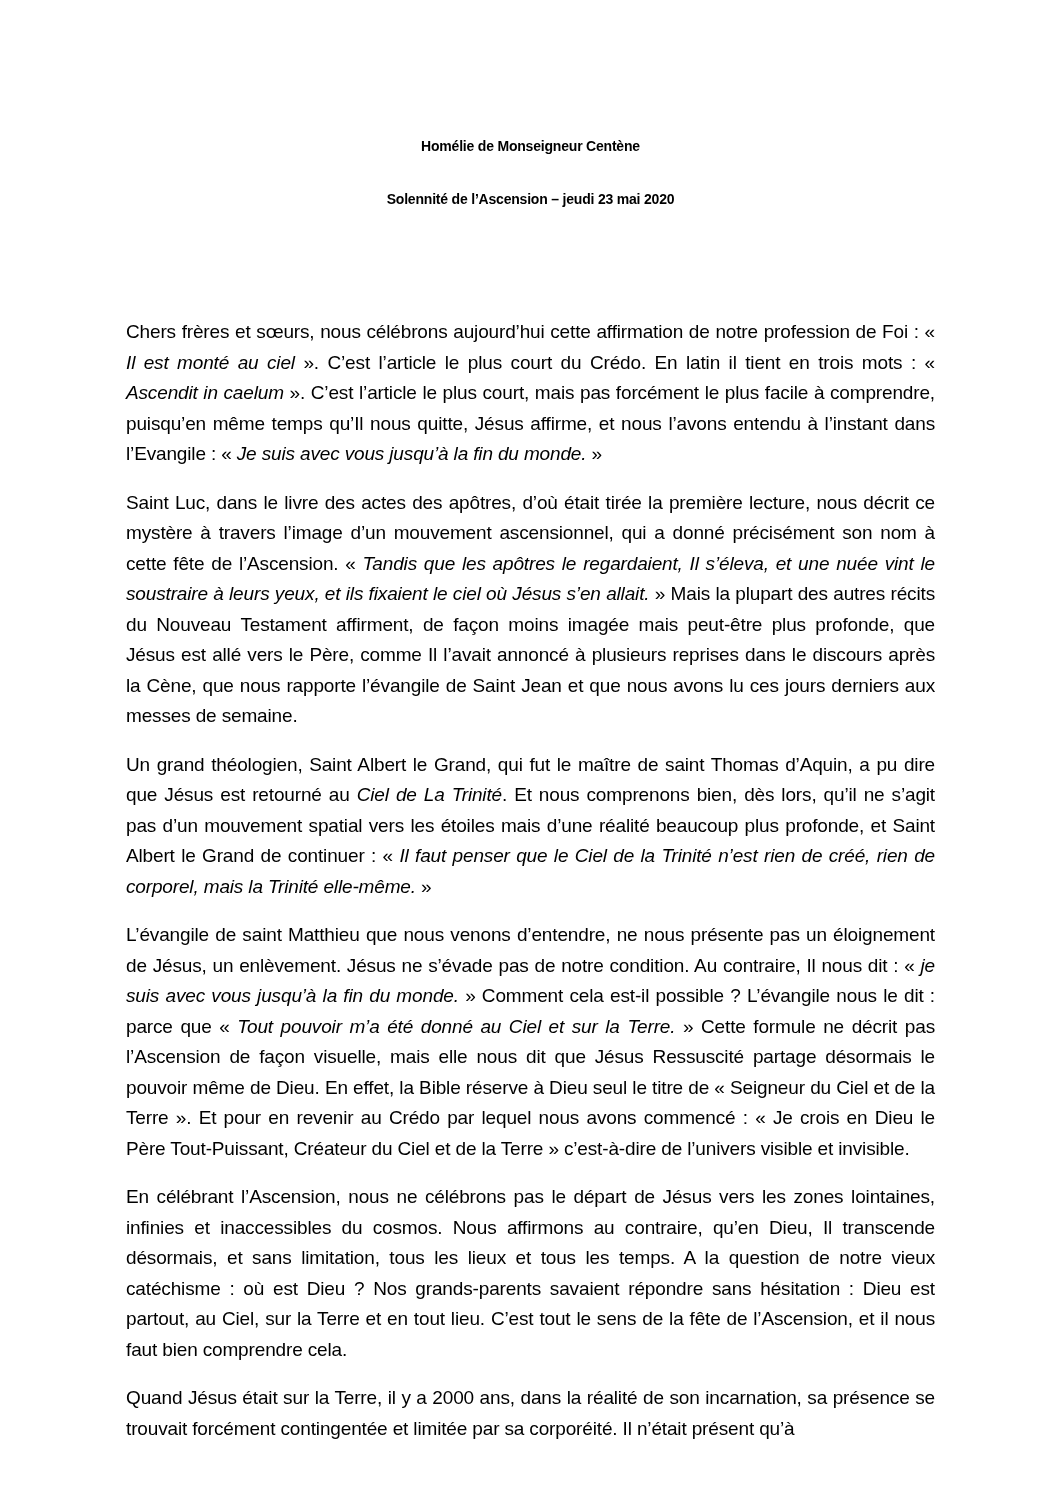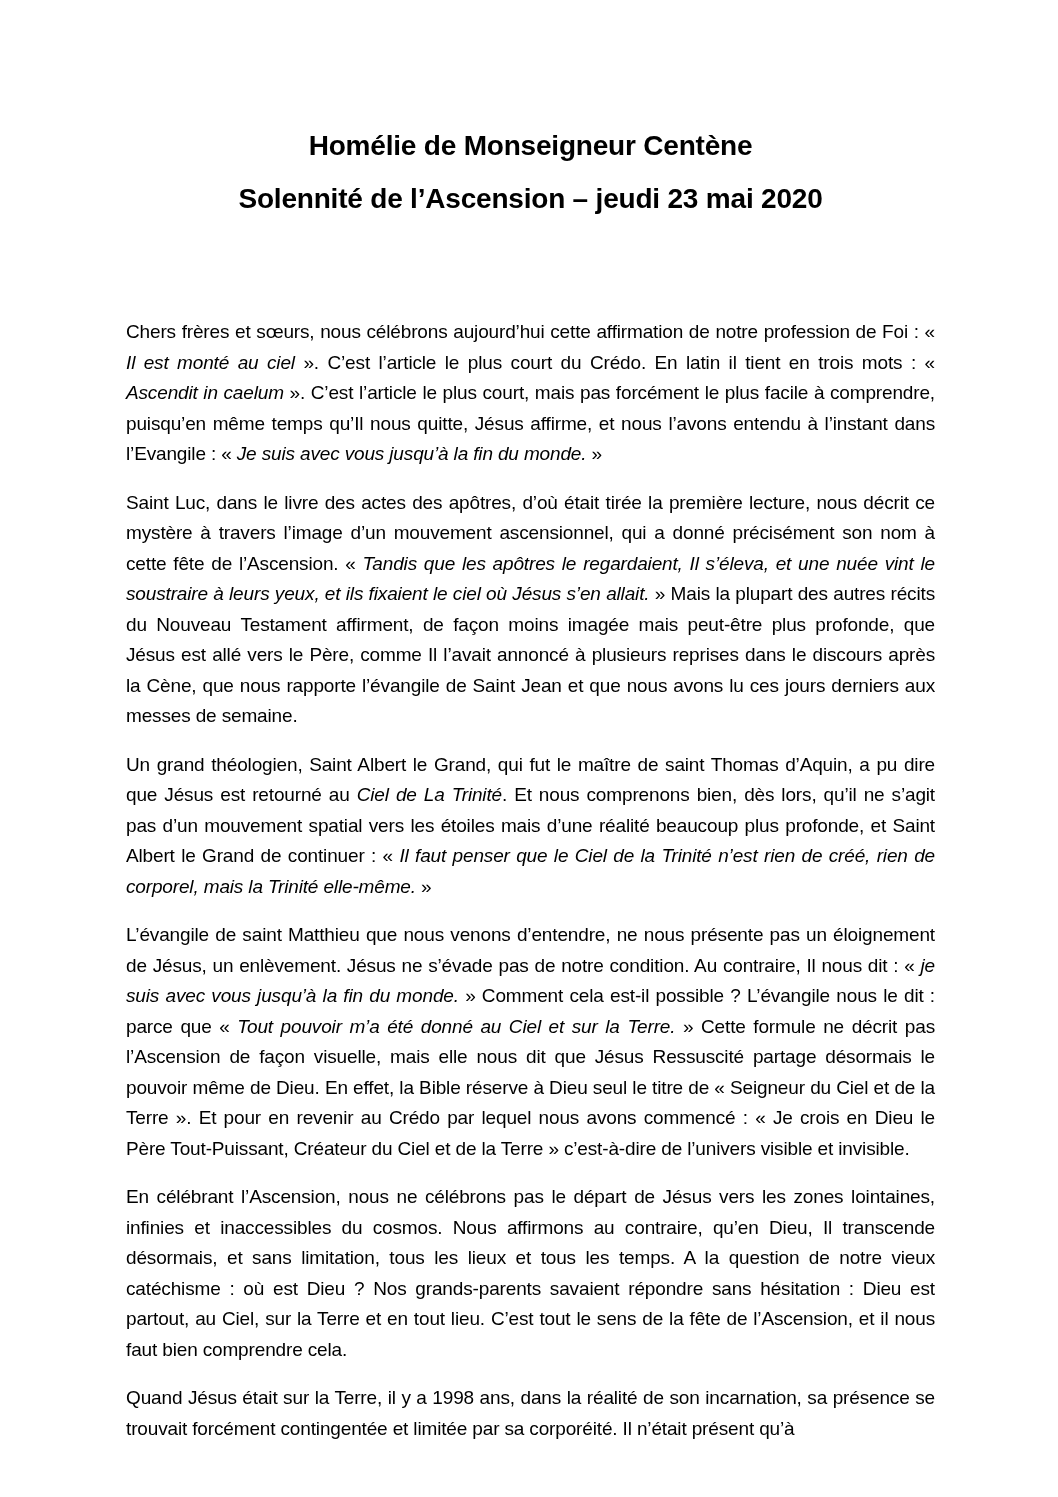--- a/index.html
+++ b/index.html
@@ -16,21 +16,21 @@
   }
   .page {
     box-sizing: border-box;
     width: 1058px;
     height: 1497px;
     padding: 131px 123px 0 126px;
     background: #ffffff;
   }
   .title, .subtitle {
     text-align: center;
-    font-size: 28px;
+    font-size: 14px;
     line-height: 30px;
     font-weight: bold;
     margin: 0;
     letter-spacing: -0.2px;
   }
   .title { margin-bottom: 23px; }
   .doc-body {
     margin-top: 103px;
     font-size: 19px;
     line-height: 30.5px;
@@ -49,15 +49,15 @@
 
 <div class="page">
   <h1 class="title">Homélie de Monseigneur Centène</h1>
   <h2 class="subtitle">Solennité de l’Ascension – jeudi 23 mai 2020</h2>
   <div class="doc-body" id="doc-body">
       <p><span>Chers frères et sœurs, nous célébrons aujourd’hui cette affirmation de notre profession de Foi : « </span><em>Il est monté au ciel</em><span> ». C’est l’article le plus court du Crédo. En latin il tient en trois mots : « </span><em>Ascendit in caelum</em><span> ». C’est l’article le plus court, mais pas forcément le plus facile à comprendre, puisqu’en même temps qu’Il nous quitte, Jésus affirme, et nous l’avons entendu à l’instant dans l’Evangile : « </span><em>Je suis avec vous jusqu’à la fin du monde.</em><span> »</span></p>
       <p><span>Saint Luc, dans le livre des actes des apôtres, d’où était tirée la première lecture, nous décrit ce mystère à travers l’image d’un mouvement ascensionnel, qui a donné précisément son nom à cette fête de l’Ascension. « </span><em>Tandis que les apôtres le regardaient, Il s’éleva, et une nuée vint le soustraire à leurs yeux, et ils fixaient le ciel où Jésus s’en allait.</em><span> » Mais la plupart des autres récits du Nouveau Testament affirment, de façon moins imagée mais peut-être plus profonde, que Jésus est allé vers le Père, comme Il l’avait annoncé à plusieurs reprises dans le discours après la Cène, que nous rapporte l’évangile de Saint Jean et que nous avons lu ces jours derniers aux messes de semaine.</span></p>
       <p><span>Un grand théologien, Saint Albert le Grand, qui fut le maître de saint Thomas d’Aquin, a pu dire que Jésus est retourné au </span><em>Ciel de La Trinité</em><span>. Et nous comprenons bien, dès lors, qu’il ne s’agit pas d’un mouvement spatial vers les étoiles mais d’une réalité beaucoup plus profonde, et Saint Albert le Grand de continuer : « </span><em>Il faut penser que le Ciel de la Trinité n’est rien de créé, rien de corporel, mais la Trinité elle-même.</em><span> »</span></p>
       <p><span>L’évangile de saint Matthieu que nous venons d’entendre, ne nous présente pas un éloignement de Jésus, un enlèvement. Jésus ne s’évade pas de notre condition. Au contraire, Il nous dit : « </span><em>je suis avec vous jusqu’à la fin du monde.</em><span> » Comment cela est-il possible ? L’évangile nous le dit : parce que « </span><em>Tout pouvoir m’a été donné au Ciel et sur la Terre.</em><span> » Cette formule ne décrit pas l’Ascension de façon visuelle, mais elle nous dit que Jésus Ressuscité partage désormais le pouvoir même de Dieu. En effet, la Bible réserve à Dieu seul le titre de « Seigneur du Ciel et de la Terre ». Et pour en revenir au Crédo par lequel nous avons commencé : « Je crois en Dieu le Père Tout-Puissant, Créateur du Ciel et de la Terre » c’est-à-dire de l’univers visible et invisible.</span></p>
       <p><span>En célébrant l’Ascension, nous ne célébrons pas le départ de Jésus vers les zones lointaines, infinies et inaccessibles du cosmos. Nous affirmons au contraire, qu’en Dieu, Il transcende désormais, et sans limitation, tous les lieux et tous les temps. A la question de notre vieux catéchisme : où est Dieu ? Nos grands-parents savaient répondre sans hésitation : Dieu est partout, au Ciel, sur la Terre et en tout lieu. C’est tout le sens de la fête de l’Ascension, et il nous faut bien comprendre cela.</span></p>
-      <p><span>Quand Jésus était sur la Terre, il y a 1998 ans, dans la réalité de son incarnation, sa présence se trouvait forcément contingentée et limitée par sa corporéité. Il n’était présent qu’à</span></p>
+      <p><span>Quand Jésus était sur la Terre, il y a 2000 ans, dans la réalité de son incarnation, sa présence se trouvait forcément contingentée et limitée par sa corporéité. Il n’était présent qu’à</span></p>
     </div>
 </div>
 
 </body></html>

